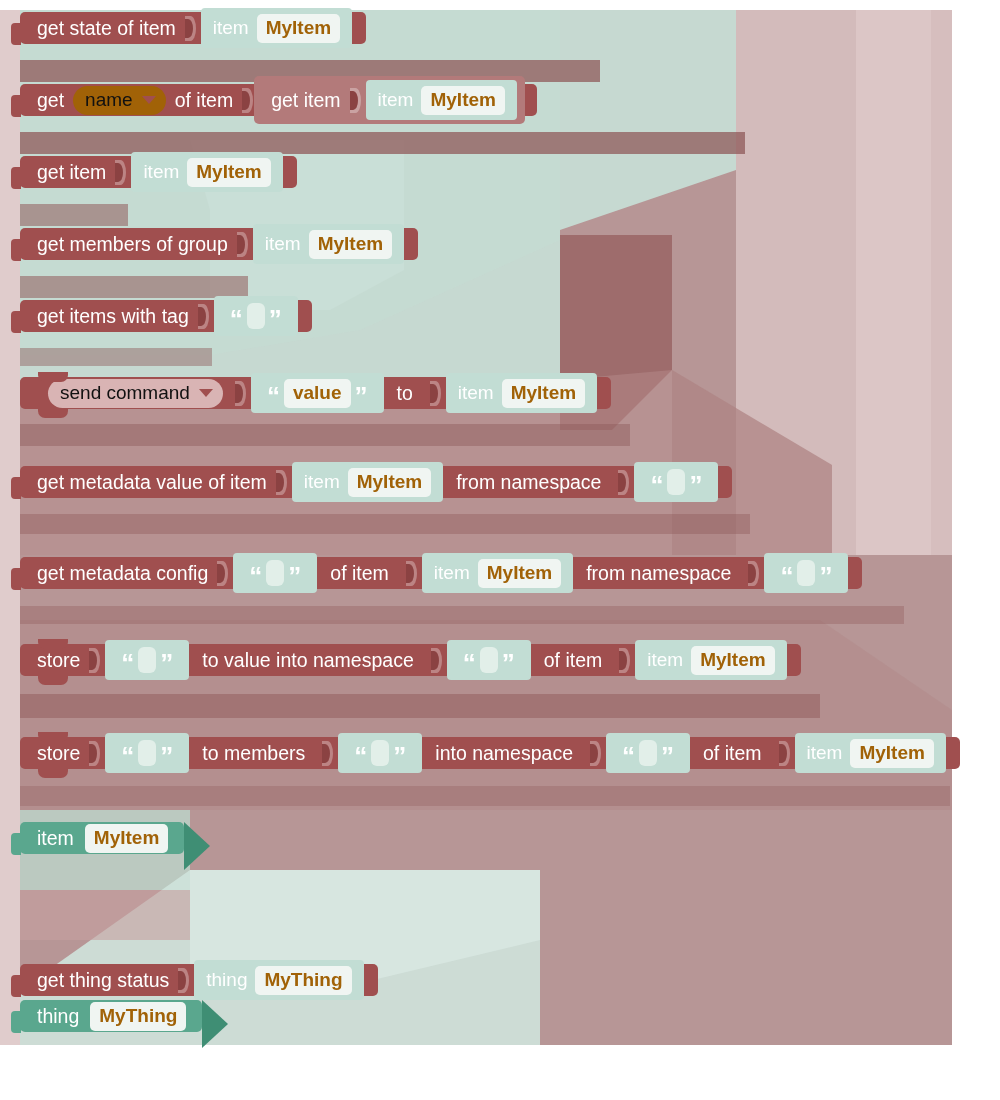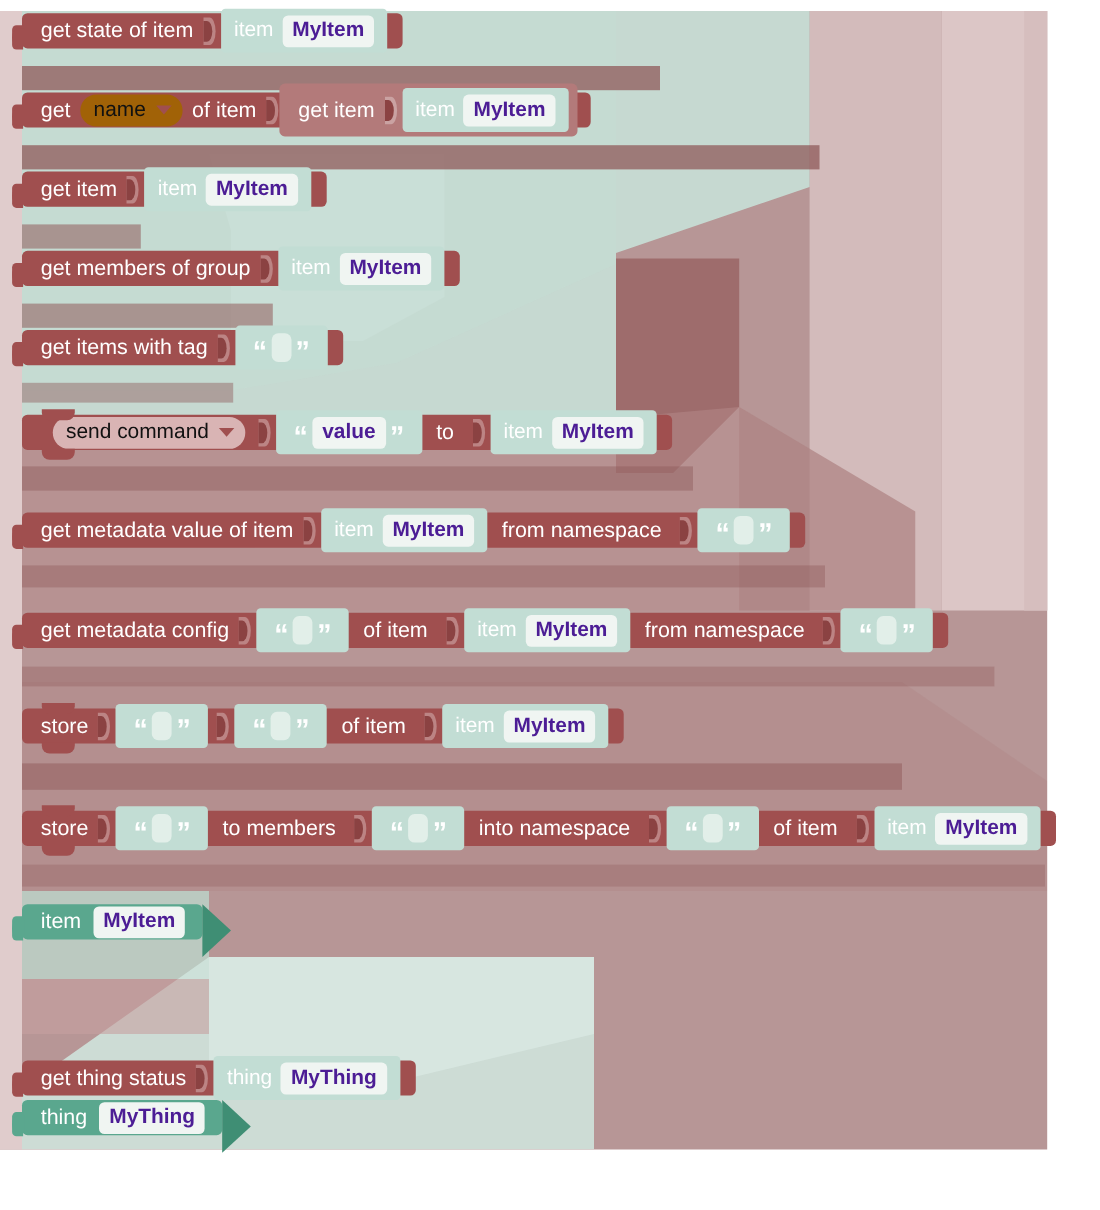--- a/index.html
+++ b/index.html
@@ -103,21 +103,21 @@
     border-radius:4px;
     font-size:19px;
     position:relative;
   }
   .inner .lbl{color:#ffffff;margin-right:8px;}
 
   
   .field{
     display:inline-block;
     background:#f0f5f2;
-    color:#4c1d95;
+    color:#a16207;
     border-radius:5px;
     padding:2px 9px 3px 9px;
     font-size:19px;
     font-weight:700;
     line-height:24px;
   }
   .field.empty{
     width:18px;height:26px;padding:0;
     background:#e2efe9;border-radius:6px;
   }
@@ -341,20 +341,21 @@
     <div class="blk red stmt">
       <span class="notch-top"></span>
       <span class="notch-bot"></span>
       <span class="txt">store</span>
       <span class="socket"></span>
       <span class="inner">
         <span class="q">“</span>
         <span class="field empty"></span>
         <span class="q">”</span>
       </span>
+      <span class="txt" style="margin:0 8px;">to value into namespace</span>
       <span class="socket"></span>
       <span class="inner">
         <span class="q">“</span>
         <span class="field empty"></span>
         <span class="q">”</span>
       </span>
       <span class="txt" style="margin:0 8px;">of item</span>
       <span class="socket"></span>
       <span class="inner">
         <span class="lbl">item</span>

